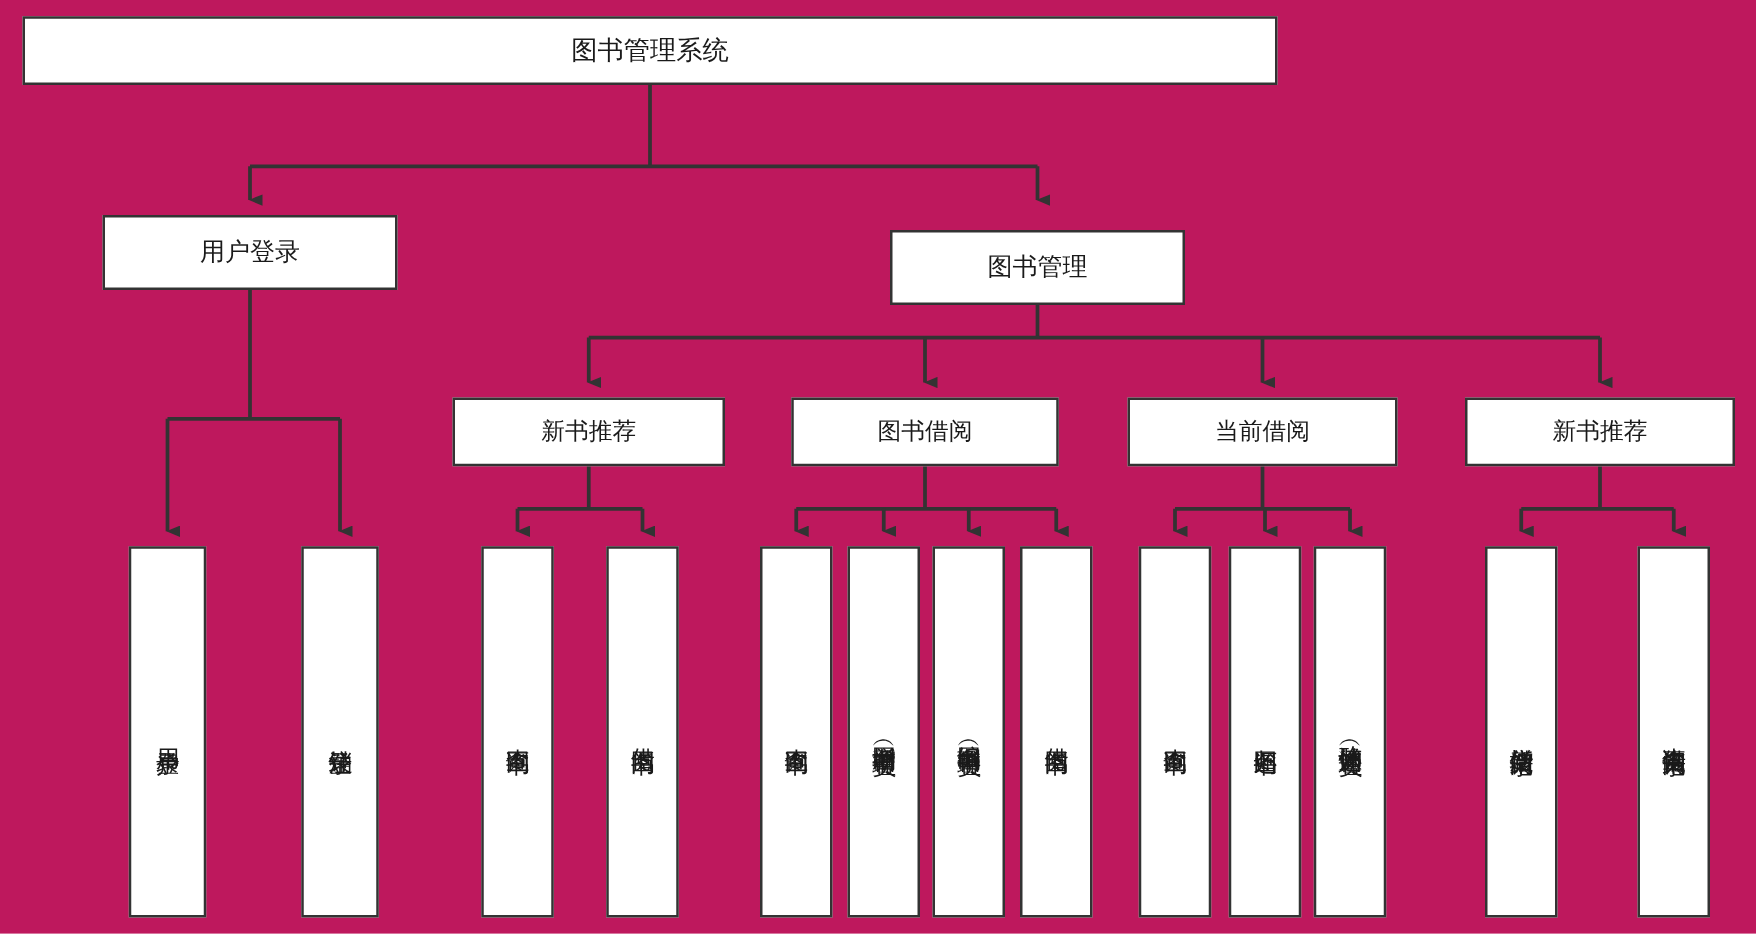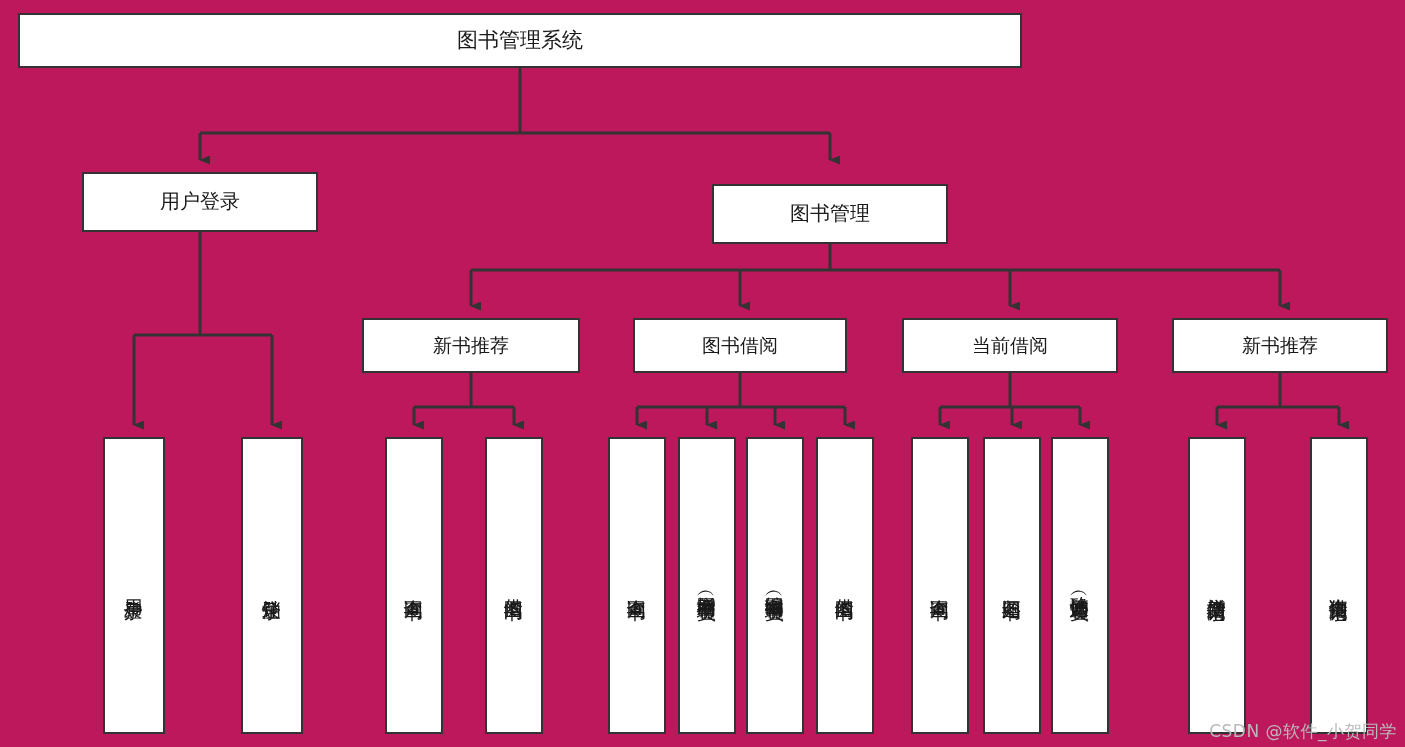--- a/index.html
+++ b/index.html
@@ -185,14 +185,13 @@
         <span class="node-label">确认归还（管理员）</span>
       </div>
       <div class="node leaf" style="left: 1188px; top: 437px; width: 58px; height: 297px;">
         <span class="node-label">新增借阅记录</span>
       </div>
       <div class="node leaf" style="left: 1310px; top: 437px; width: 58px; height: 297px;">
         <span class="node-label">查询借阅记录</span>
       </div>
     </div>
 
-  <div id="watermark">CSDN @软件_小贺同学</div>
 </div>
 
 </body></html>

